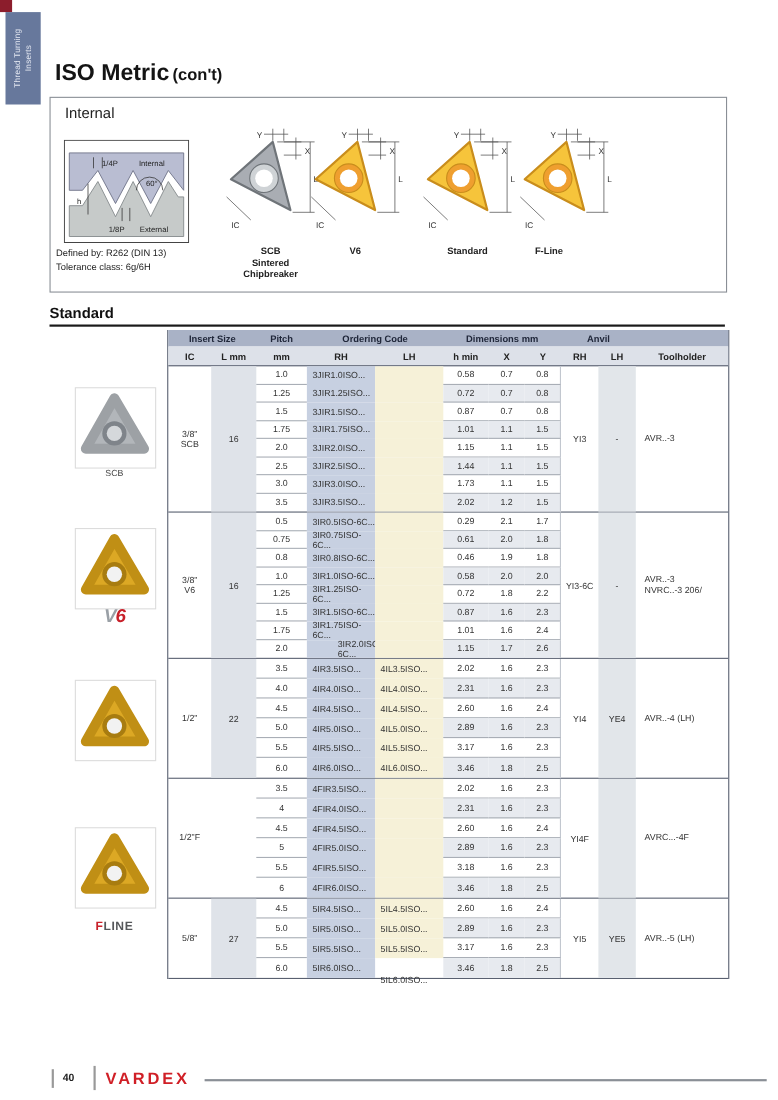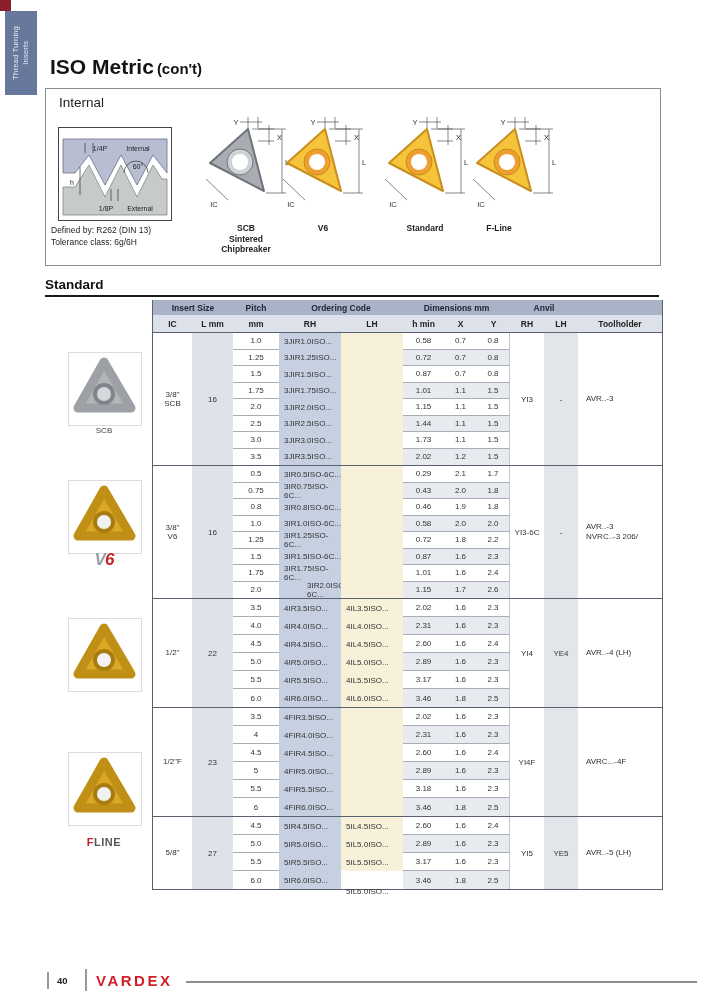--- a/index.html
+++ b/index.html
@@ -292,21 +292,21 @@
         <div class="cell band-l" style="grid-area: 1 / 2 / 9;">16</div>
         <div class="cell rowline" style="grid-area: 1 / 3;">0.5</div>
         <div class="cell cell-left band-rh" style="grid-area: 1 / 4;">3IR0.5ISO-6C...</div>
         <div class="cell cell-left band-lh" style="grid-area: 1 / 5;"></div>
         <div class="cell rowline" style="grid-area: 1 / 6;">0.29</div>
         <div class="cell rowline" style="grid-area: 1 / 7;">2.1</div>
         <div class="cell dim-y rowline" style="grid-area: 1 / 8;">1.7</div>
         <div class="cell rowline" style="grid-area: 2 / 3;">0.75</div>
         <div class="cell cell-left band-rh" style="grid-area: 2 / 4;">3IR0.75ISO-6C...</div>
         <div class="cell cell-left band-lh" style="grid-area: 2 / 5;"></div>
-        <div class="cell stripe rowline" style="grid-area: 2 / 6;">0.43</div>
+        <div class="cell stripe rowline" style="grid-area: 2 / 6;">0.61</div>
         <div class="cell stripe rowline" style="grid-area: 2 / 7;">2.0</div>
         <div class="cell dim-y stripe rowline" style="grid-area: 2 / 8;">1.8</div>
         <div class="cell rowline" style="grid-area: 3 / 3;">0.8</div>
         <div class="cell cell-left band-rh" style="grid-area: 3 / 4;">3IR0.8ISO-6C...</div>
         <div class="cell cell-left band-lh" style="grid-area: 3 / 5;"></div>
         <div class="cell rowline" style="grid-area: 3 / 6;">0.46</div>
         <div class="cell rowline" style="grid-area: 3 / 7;">1.9</div>
         <div class="cell dim-y rowline" style="grid-area: 3 / 8;">1.8</div>
         <div class="cell rowline" style="grid-area: 4 / 3;">1.0</div>
         <div class="cell cell-left band-rh" style="grid-area: 4 / 4;">3IR1.0ISO-6C...</div>
@@ -389,21 +389,20 @@
         <div class="cell" style="grid-area: 1 / 9 / 7;">YI4</div>
         <div class="cell band-al" style="grid-area: 1 / 10 / 7;">YE4</div>
         <div class="cell th-cell" style="grid-area: 1 / 11 / 7;">
           <div>AVR..-4 (LH)</div>
         </div>
       </div>
       <div class="grid tgroup" style="grid-template-rows: repeat(6, 18px);">
         <div class="cell colcell" style="grid-area: 1 / 1 / 7;">
           <div>1/2"F</div>
         </div>
-        <div class="cell band-l" style="grid-area: 1 / 2 / 7;">23</div>
         <div class="cell rowline" style="grid-area: 1 / 3;">3.5</div>
         <div class="cell cell-left band-rh" style="grid-area: 1 / 4;">4FIR3.5ISO...</div>
         <div class="cell cell-left band-lh" style="grid-area: 1 / 5;"></div>
         <div class="cell rowline" style="grid-area: 1 / 6;">2.02</div>
         <div class="cell rowline" style="grid-area: 1 / 7;">1.6</div>
         <div class="cell dim-y rowline" style="grid-area: 1 / 8;">2.3</div>
         <div class="cell rowline" style="grid-area: 2 / 3;">4</div>
         <div class="cell cell-left band-rh" style="grid-area: 2 / 4;">4FIR4.0ISO...</div>
         <div class="cell cell-left band-lh" style="grid-area: 2 / 5;"></div>
         <div class="cell stripe rowline" style="grid-area: 2 / 6;">2.31</div>

